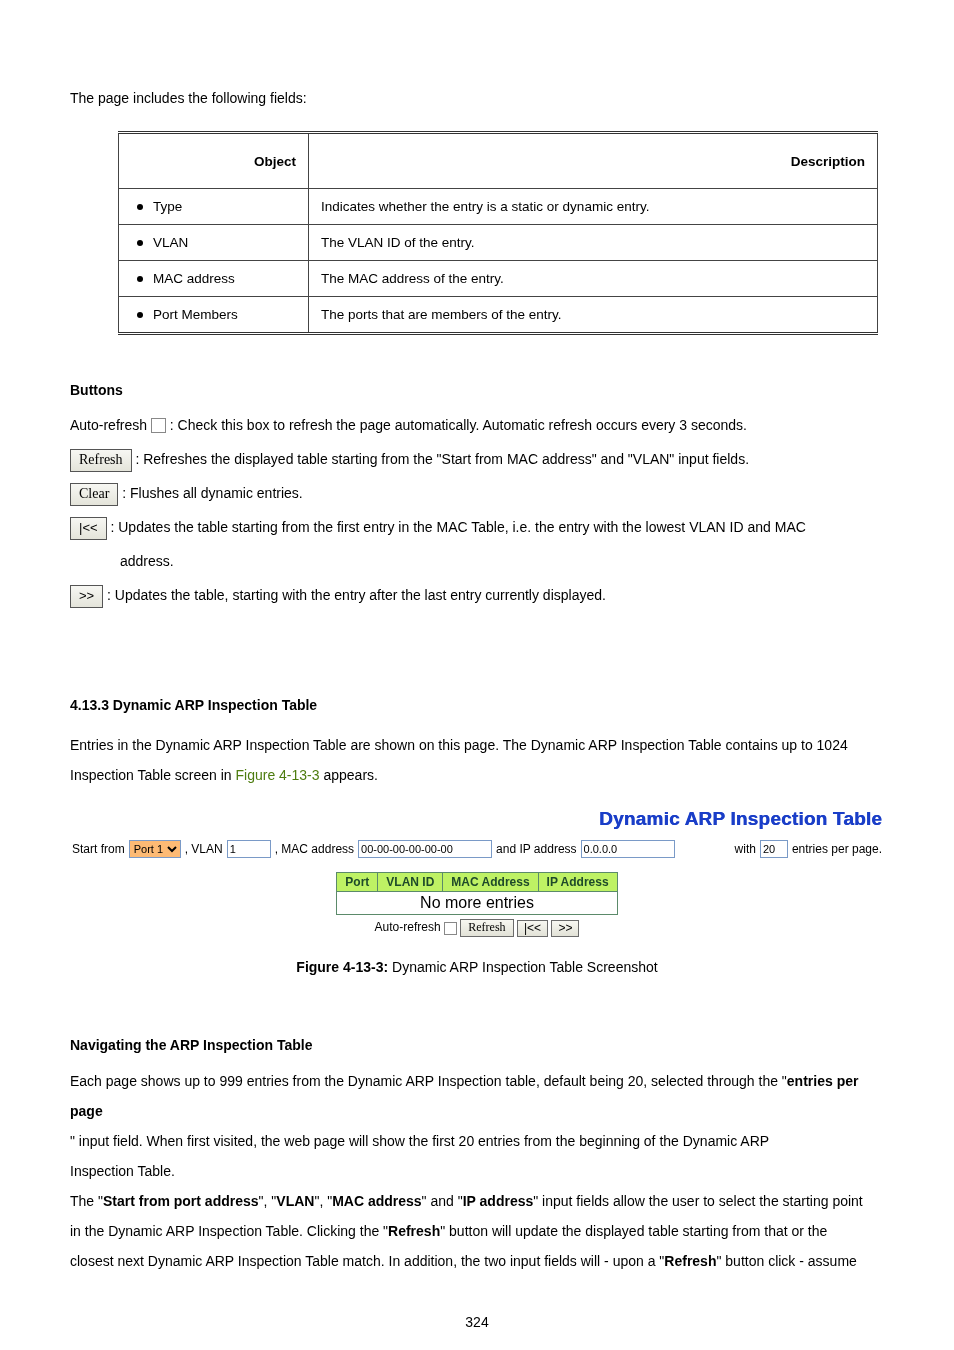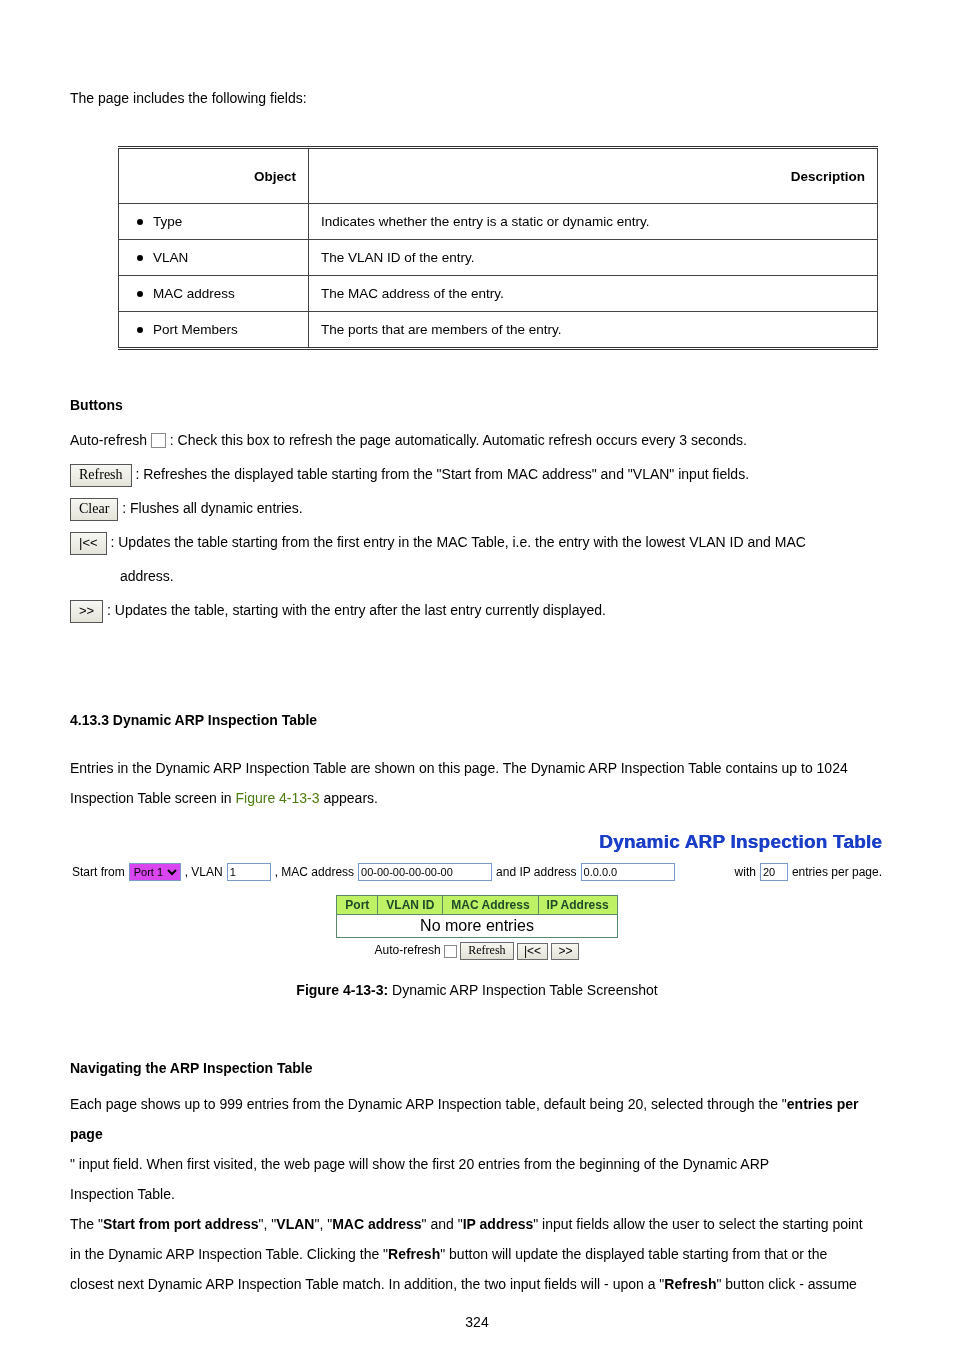--- a/index.html
+++ b/index.html
@@ -11,21 +11,21 @@
     color: #000;
   }
   .page {
     width: 954px;
     min-height: 1350px;
     padding: 90px 70px 40px 70px;
     box-sizing: border-box;
     position: relative;
   }
   .intro {
-    margin-bottom: 40px;
+    margin-bottom: 25px;
   }
   table.fields {
     border-collapse: collapse;
     width: 760px;
     margin: 0 0 0 48px;
     border-top: 3px double #333;
     border-bottom: 3px double #333;
   }
   table.fields td, table.fields th {
     border-left: 1px solid #444;
@@ -127,21 +127,21 @@
     padding: 1px 2px;
     border: 1px solid #7a9ac7;
     background:#fff;
     box-sizing: content-box;
   }
   .shot select {
     font-size: 11px;
     font-family: Arial, sans-serif;
     height: 18px;
     border: 1px solid #7a9ac7;
-    background:#d946ef;
+    background:#fdba74;
   }
   .mini-table {
     border-collapse: collapse;
     margin: 14px auto 2px auto;
   }
   .mini-table th {
     border: 1px solid #5b8a6a;
     background: #bef264;
     font-size: 12px;
     font-weight: bold;
@@ -259,21 +259,21 @@
     </div>
     <div class="indent-address">address.</div>
 
     <div class="line">
       <span class="btn-img btn-sym">&gt;&gt;</span>
       <span>: Updates the table, starting with the entry after the last entry currently displayed.</span>
     </div>
   </div>
 
   <div class="nav-intro">
-    <div style="font-weight:bold; color:#000; margin-bottom:18px;">4.13.3 Dynamic ARP Inspection Table</div>
+    <div style="font-weight:bold; color:#000; margin-bottom:10px;">4.13.3 Dynamic ARP Inspection Table</div>
     <div>Entries in the Dynamic ARP Inspection Table are shown on this page. The Dynamic ARP Inspection Table contains up to 1024</div>
     <div>
       <span>Inspection Table screen in </span>
       <span class="figref">Figure 4-13-3</span>
       <span> appears.</span>
     </div>
   </div>
 
   <div class="shot-wrap shot">
     <div class="shot-title">Dynamic ARP Inspection Table</div>

